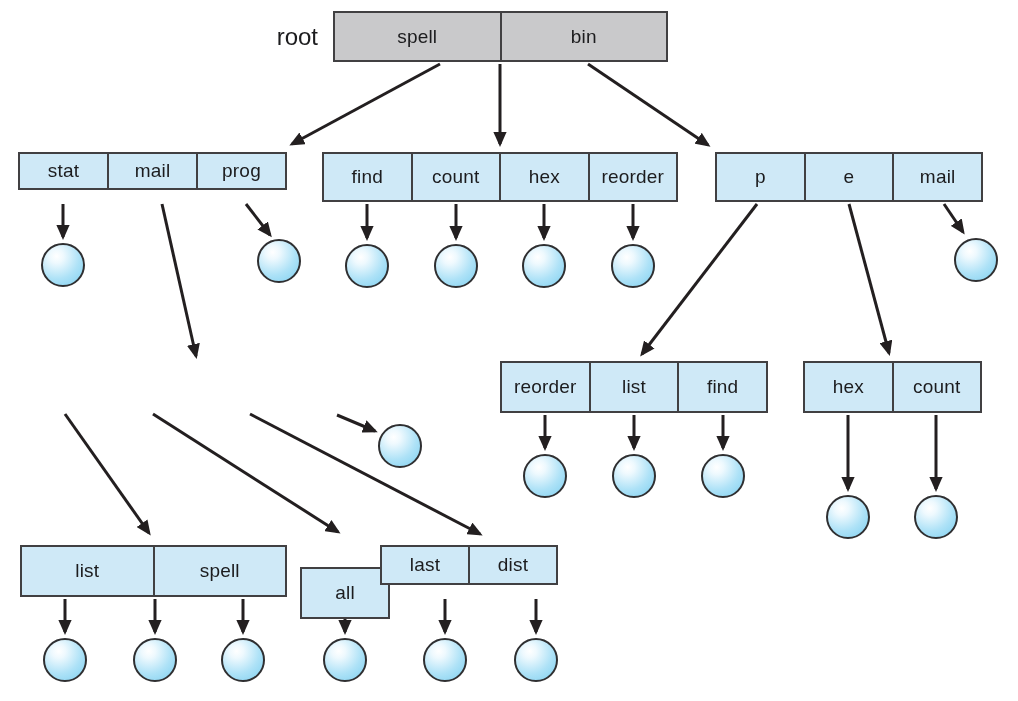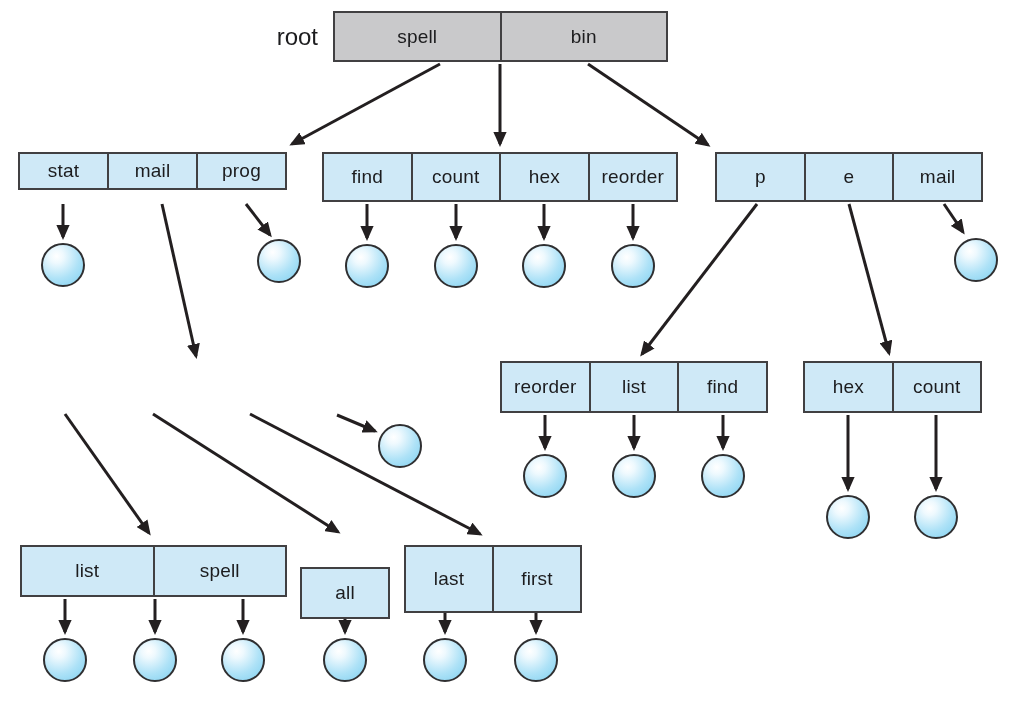--- a/index.html
+++ b/index.html
@@ -151,23 +151,23 @@
 
   <div class="box" style="left:20px;top:545px;width:267px;height:52px">
     <div class="cell">list</div>
     <div class="cell">spell</div>
   </div>
 
   <div class="box" style="left:300px;top:567px;width:90px;height:52px">
     <div class="cell">all</div>
   </div>
 
-  <div class="box" style="left:404px;top:545px;width:178px;height:68px">
+  <div class="box" style="left:380px;top:545px;width:178px;height:40px">
     <div class="cell">last</div>
-    <div class="cell">first</div>
+    <div class="cell">dist</div>
   </div>
 
   <div class="file" style="left:41px;top:243px"></div>
   <div class="file" style="left:257px;top:239px"></div>
   <div class="file" style="left:345px;top:244px"></div>
   <div class="file" style="left:434px;top:244px"></div>
   <div class="file" style="left:522px;top:244px"></div>
   <div class="file" style="left:611px;top:244px"></div>
   <div class="file" style="left:954px;top:238px"></div>
   <div class="file" style="left:378px;top:424px"></div>

